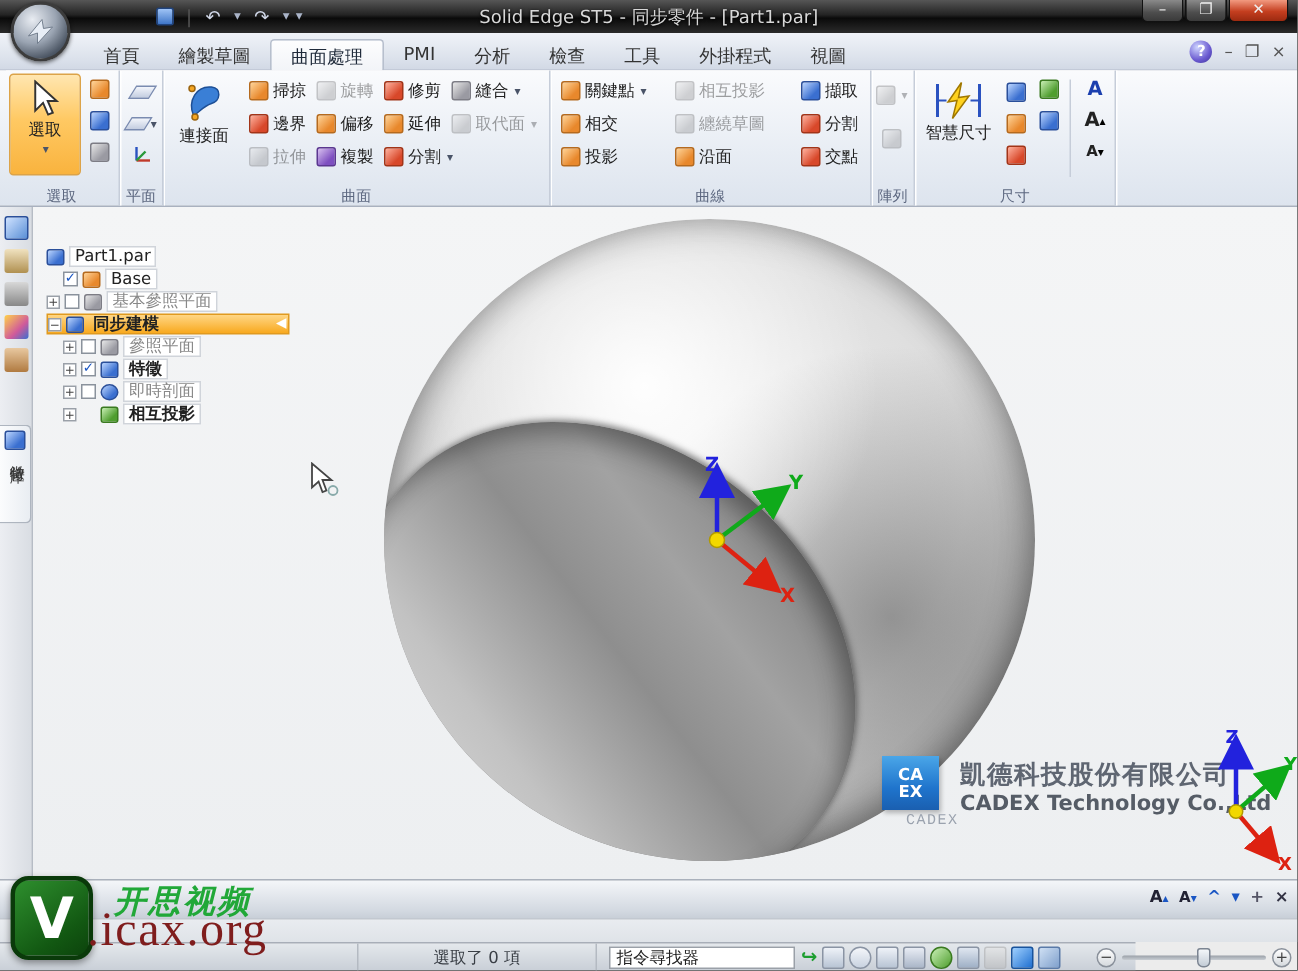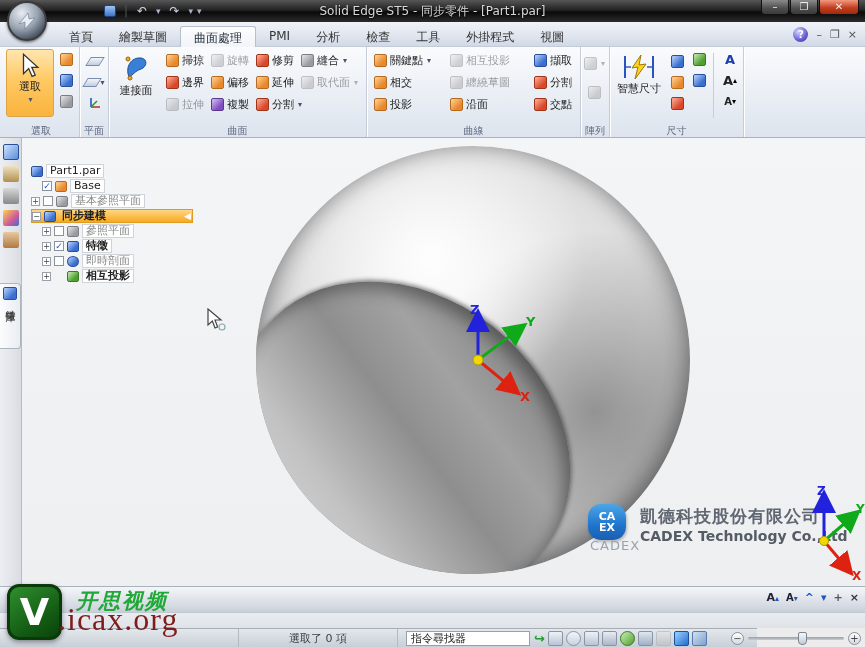--- a/index.html
+++ b/index.html
@@ -100,24 +100,24 @@
   .tlabel { background:#fff; border:1px solid #d0d4da; padding:0 3px; line-height:12px; }
   .trow.hl .tlabel { background:none; border:none; font-weight:bold; }
   .trow.hl { background:linear-gradient(#ffd685,#f8a91f); border:1px solid #e09a20; width:162px; }
   .hl-arrow { margin-left:auto; color:#fff; font-size:9px; padding-right:1px; }
   .bold { font-weight:bold; }
   .ind1 { margin-left:11px; }
 
   
   #cadex { position:absolute; left:566px; top:366px; display:flex; align-items:center; gap:8px; }
   #cadex-logo { width:44px; height:40px; position:relative; }
-  #cadex-badge { width:38px; height:36px; border-radius:13px; background:linear-gradient(#4aa6e8,#1f74cc 60%,#1a5fb0);
+  #cadex-badge { width:38px; height:36px; border-radius:0; background:linear-gradient(#4aa6e8,#1f74cc 60%,#1a5fb0);
     color:#fff; font-size:11px; font-weight:bold; line-height:11px; text-align:center; padding-top:7px;
     box-shadow:1px 2px 3px rgba(0,0,0,.25); }
-  #cadex-caption { position:absolute; left:2px; bottom:-9px; font-size:13px; color:#9aa2ae; letter-spacing:1px; }
+  #cadex-caption { position:absolute; left:16px; bottom:-9px; font-size:10px; color:#9aa2ae; letter-spacing:1px;font-family:Liberation Mono, monospace; }
   #cadex-texts .zh { font-size:17px; font-weight:bold; color:#5f6672; letter-spacing:1px; }
   #cadex-texts .en { font-size:14px; font-weight:bold; color:#555c66; }
 
   
   .triad { position:absolute; }
 
   
   #cursor { position:absolute; left:183px; top:170px; }
 
   

